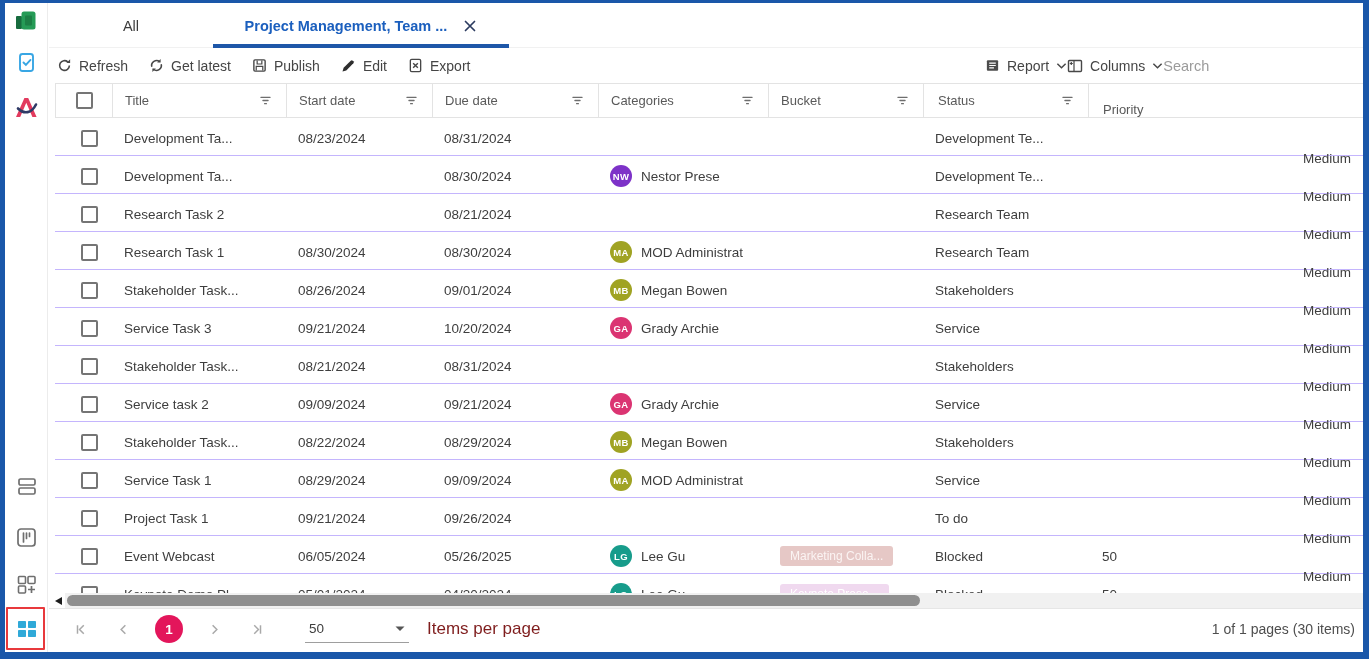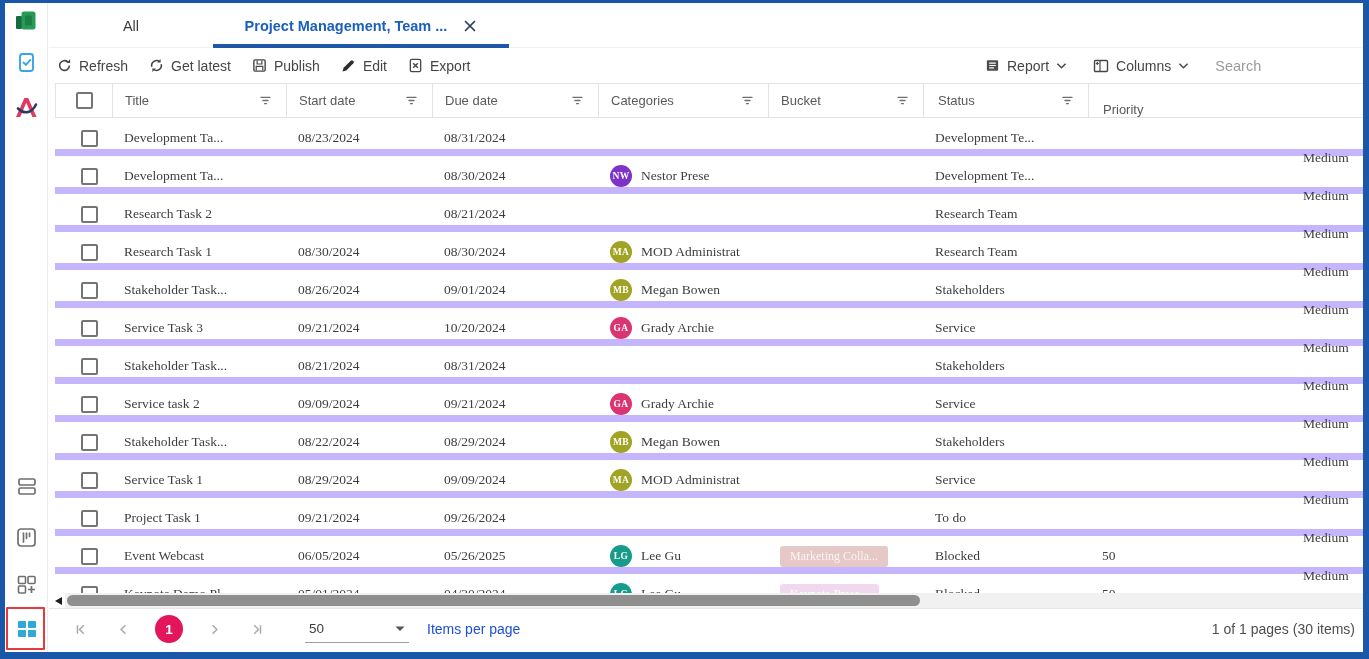--- a/index.html
+++ b/index.html
@@ -18,59 +18,59 @@
   .tab-bar { position:absolute; left:0; top:0; width:1314px; height:45px; border-bottom:1px solid #F1F1F1; }
   .tab { position:absolute; top:0; height:45px; display:flex; align-items:center; justify-content:center; gap:16px; cursor:pointer; }
   .tab-label { font-size:14.5px; color:#3C3C3C; white-space:nowrap; }
   .tab.active .tab-label { color:#1B5FBE; font-weight:700; }
   .tab-close { color:#2B3B60; display:flex; align-items:center; }
   .tab-underline { position:absolute; left:0; right:0; bottom:0; height:4px; background:#1E57A8; }
 
   
   .toolbar { position:absolute; left:0; top:45px; width:1314px; height:35px; }
   .tb-left { position:absolute; left:8px; top:0; height:35px; display:flex; align-items:center; gap:21px; }
-  .tb-right { position:absolute; left:936px; top:0; height:35px; display:flex; align-items:center; gap:26px; }
+  .tb-right { position:absolute; left:936px; top:0; height:35px; display:flex; align-items:center; }
   .tbtn { display:flex; align-items:center; gap:7px; cursor:pointer; }
   .tbtn-label { font-size:14px; color:#454545; white-space:nowrap; }
   .icon { display:flex; align-items:center; }
   .search-input { border:none; outline:none; width:150px; font-size:14.5px; color:#333; background:transparent; font-family:inherit; }
   .search-input::placeholder { color:#9B9B9B; }
 
   
   .grid { position:absolute; left:6px; top:80px; width:1308px; --cols:57px 174px 146px 166px 170px 155px 165px 185px 90px; }
   .ghead { display:grid; grid-template-columns:var(--cols); height:35px; border-top:1px solid #E3E3E3; border-bottom:1px solid #E3E3E3; }
   .hcell { display:flex; align-items:center; border-left:1px solid #E3E3E3; padding-left:12px; }
   .hcell.first { border-left:1px solid #E3E3E3; justify-content:center; padding-left:0; }
   .hcell.last { border-right:none;align-items:flex-end; }
   .hlabel { font-size:13px; color:#595959; flex:1; white-space:nowrap; overflow:hidden; }
   .hfilter { margin-right:14px; cursor:pointer; display:flex; }
   .hcell.c7, .hcell.c8 { padding-left:14px; }
   .gbody { height:475px; overflow:hidden; }
-  .grow { display:grid; grid-template-columns:var(--cols); height:38px; align-items:center; border-bottom:7px solid #c4b5fd; background:#fff;font-family:Liberation Serif, serif; }
+  .grow { display:grid; grid-template-columns:var(--cols); height:38px; align-items:center; border-bottom:1px solid #c4b5fd; background:#fff; }
   .gcell { font-size:13.5px; color:#3E3E3E; padding-left:12px; white-space:nowrap; overflow:hidden; display:flex; align-items:center; }
   .gcell.c7, .gcell.c8 { padding-left:14px; } .gcell.c9 { padding-left:30px;margin-top:40px; }
   .ckcell { display:flex; justify-content:center; }
   .checkbox { width:17px; height:17px; border:2px solid #757575; border-radius:2px; background:#fff; cursor:pointer; }
   .avatar { width:22px; height:22px; border-radius:50%; color:#fff; font-size:9.5px; font-weight:700; letter-spacing:.3px; display:flex; align-items:center; justify-content:center; margin-right:9px; flex:0 0 auto; }
   .chip { display:inline-block; max-width:118px; padding:3px 10px; border-radius:3px; font-size:12px; white-space:nowrap; overflow:hidden; }
 
   
   .hscroll-zone { position:absolute; left:0; top:590px; width:1314px; height:15px; }
   .hscroll-arrow { position:absolute; left:6px; top:4px; width:0; height:0; border-top:4px solid transparent; border-bottom:4px solid transparent; border-right:7px solid #1c1c1c; cursor:pointer; }
   .hscroll-track { position:absolute; left:16px; top:0; right:0; height:15px; background:#F1F1F1; }
   .hscroll-thumb { position:absolute; left:18px; top:2px; width:853px; height:11px; border-radius:5.5px; background:#8F8F8F; cursor:grab; }
 
   
   .pager { position:absolute; left:0; top:605px; width:1314px; height:41px; border-top:1px solid #E6E6E6; display:flex; align-items:center; padding:0 8px 0 24px; }
   .pbtn { color:#A9A9A9; display:flex; align-items:center; cursor:pointer; }
   .pbtn + .pbtn { margin-left:28px; }
   .pcurrent { width:28px; height:28px; border-radius:50%; background:#E3165B; color:#fff; font-size:13.5px; font-weight:700; display:flex; align-items:center; justify-content:center; margin:0 24px; cursor:pointer; }
   .psize { width:104px; margin-left:40px; display:flex; align-items:center; justify-content:space-between; border-bottom:1px solid #9E9E9E; padding:6px 4px; cursor:pointer; }
   .psize-val { font-size:13.5px; color:#3E3E3E; }
-  .plabel { margin-left:18px; font-size:14px; color:#1d4ed8; }
+  .plabel { margin-left:18px; font-size:17px; color:#7f1d1d; }
   .pspacer { flex:1; }
   .psummary { font-size:14px; color:#4E4E4E; }
 </style>
 </head>
 <body>
 
 <div class="frame">
 
   <div class="sidebar">
     <span class="side-ic" style="top:6px">

